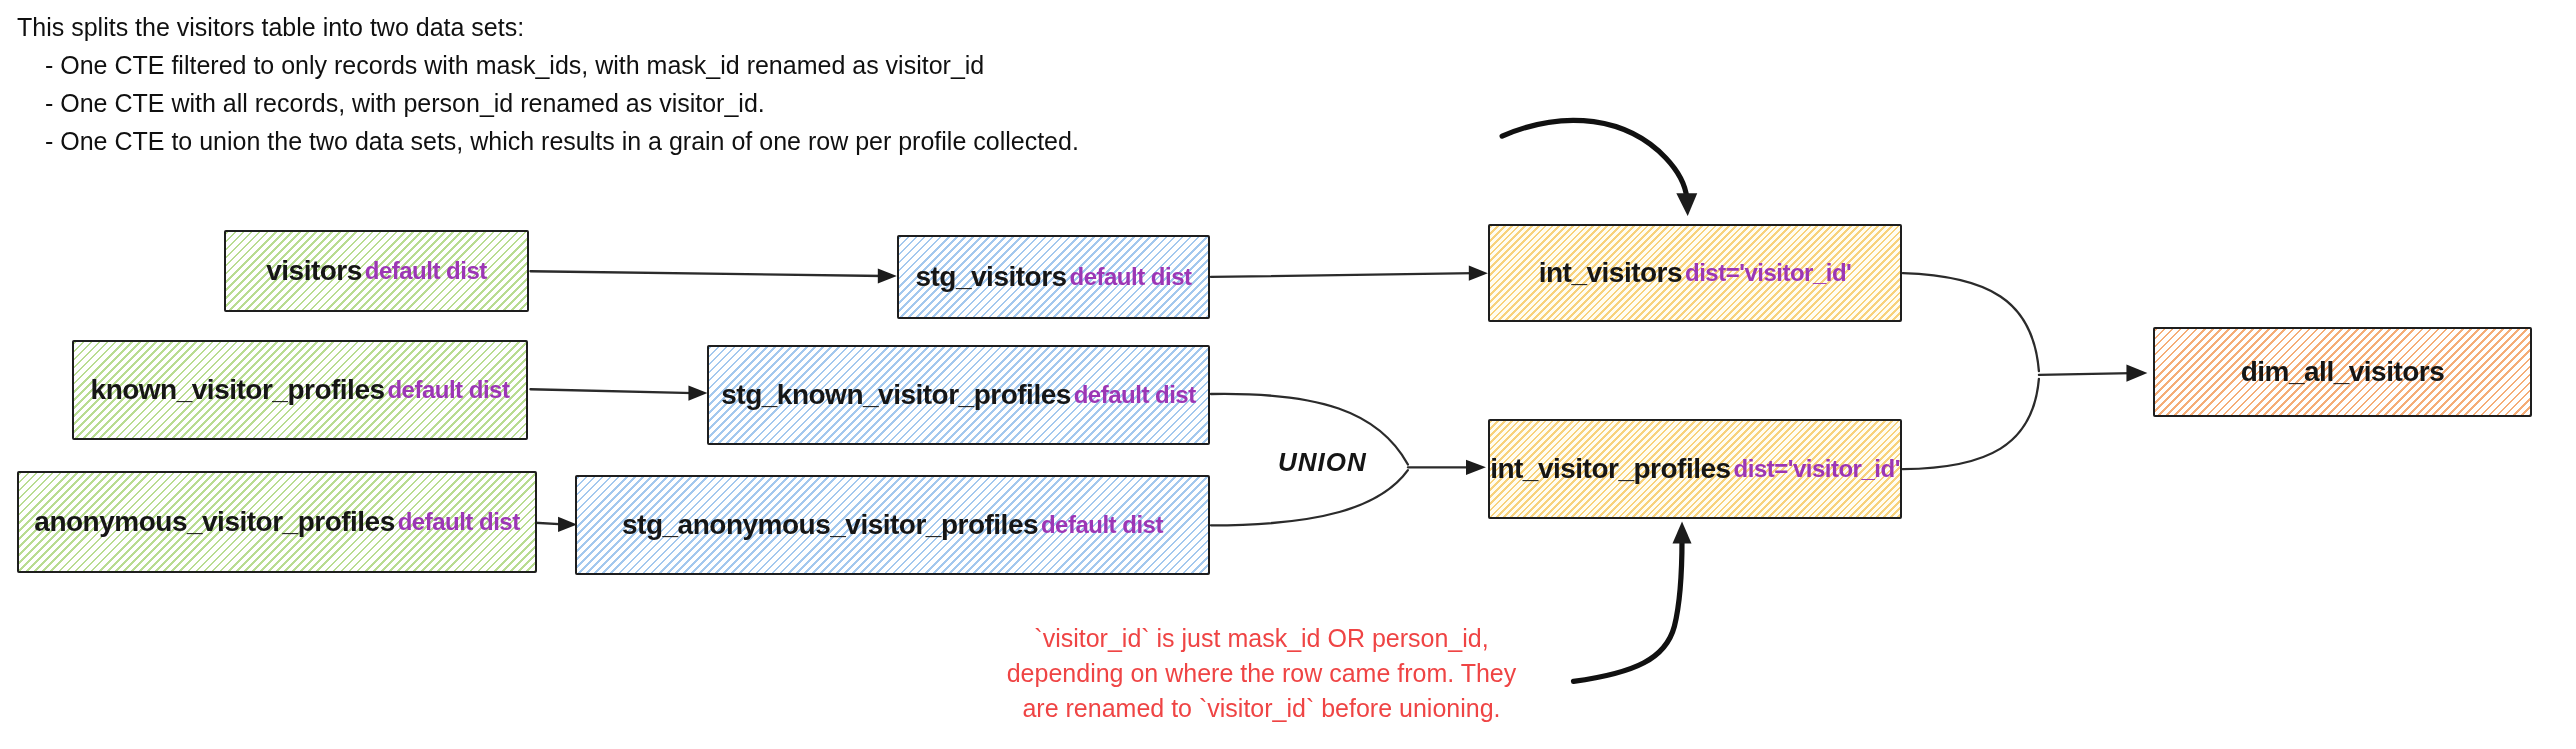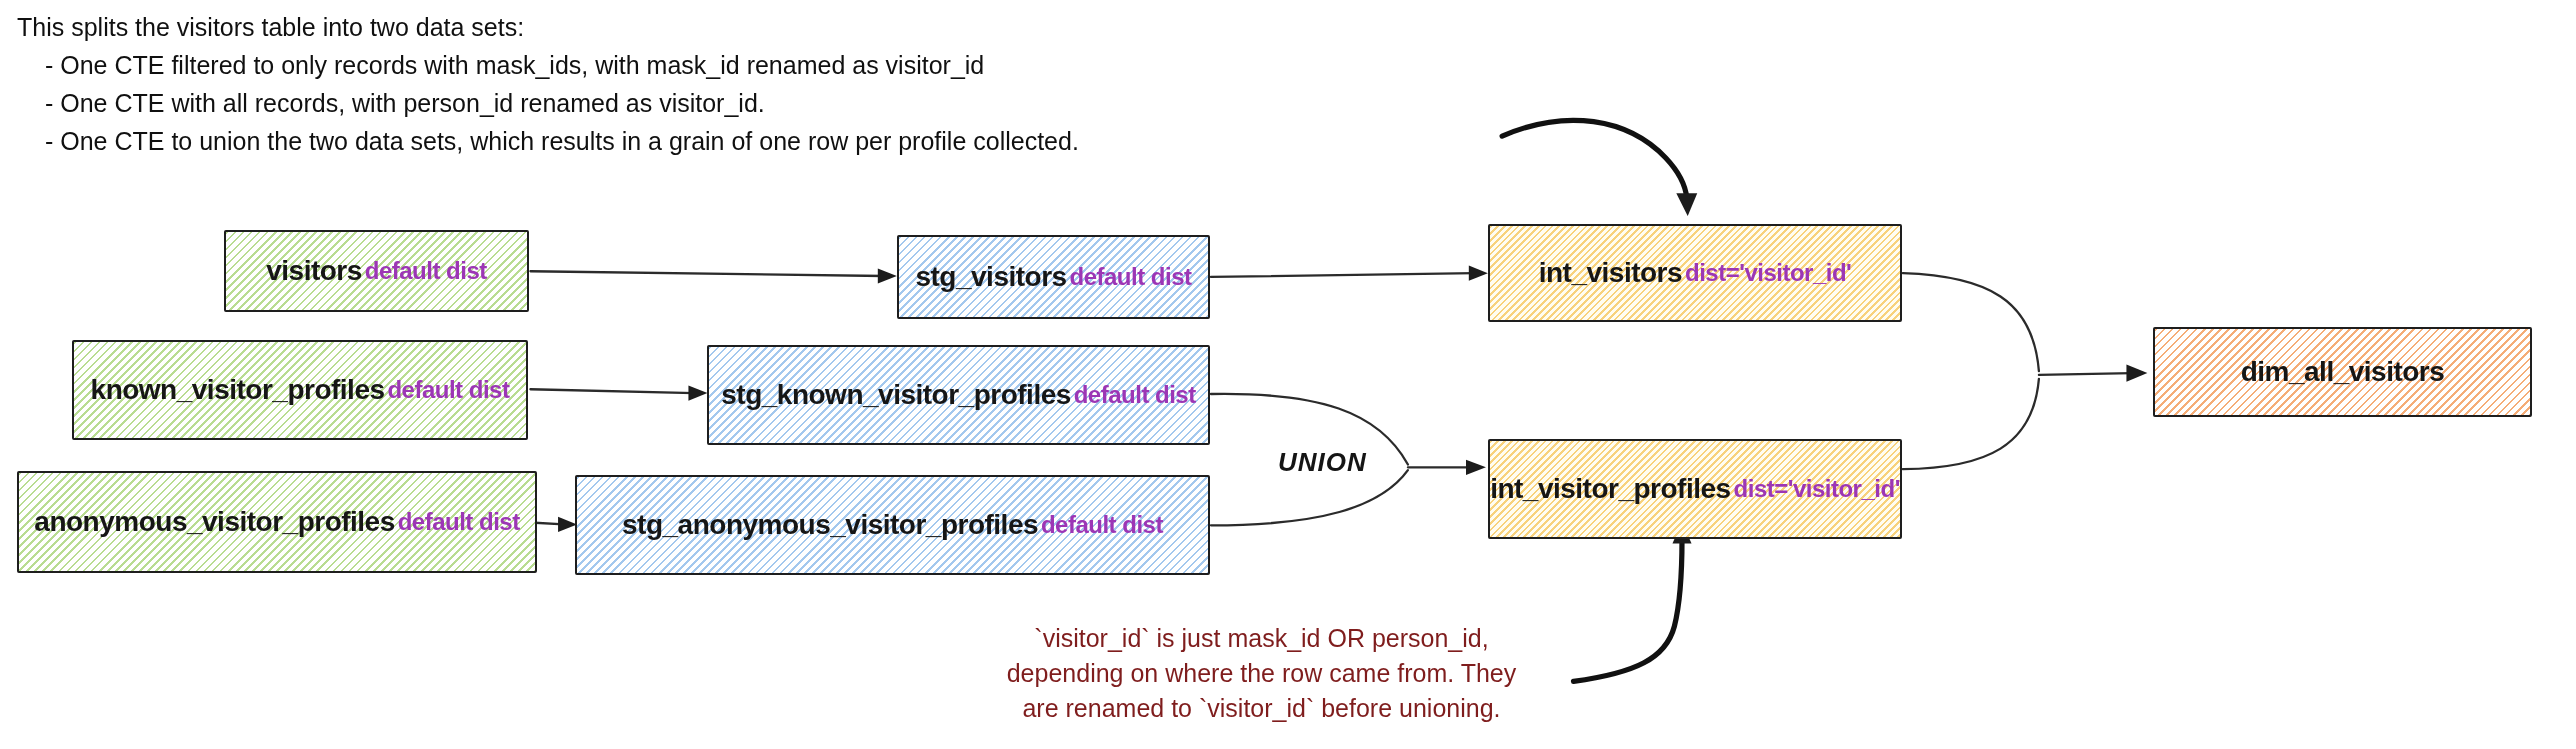--- a/index.html
+++ b/index.html
@@ -40,33 +40,33 @@
   .hachure-orange{background:repeating-linear-gradient(135deg,#f5ad77 0 1.9px,#ffffff 1.9px 5.7px);}
 
   
   #node-visitors            {left:224px;  top:230px; width:305px; height:82px;}
   #node-known               {left:72px;   top:340px; width:456px; height:100px;}
   #node-anonymous           {left:17px;    top:471px; width:520px; height:102px;}
   #node-stg-visitors        {left:897px;  top:235px; width:313px; height:84px;}
   #node-stg-known           {left:707px;  top:345px; width:503px; height:100px;}
   #node-stg-anonymous       {left:575px;  top:475px; width:635px; height:100px;}
   #node-int-visitors        {left:1488px; top:224px; width:414px; height:98px;}
-  #node-int-visitor-profiles{left:1488px; top:439px; width:414px; height:100px;}
+  #node-int-visitor-profiles{left:1488px; top:419px; width:414px; height:100px;}
   #node-dim-all-visitors    {left:2153px; top:327px; width:379px; height:90px;}
 
   
   #top-note{
     position:absolute;left:17px;top:7.6px;
     font-size:25px;line-height:38px;color:#101010;
     white-space:nowrap;
   }
   #top-note .bullet{padding-left:28px;}
   #bottom-note{
     position:absolute;left:952px;top:621px;width:619px;
-    font-size:25px;line-height:35px;color:#7f1d1d;
+    font-size:25px;line-height:35px;color:#ef4444;
     text-align:center;white-space:nowrap;
   }
   #union-label{
     position:absolute;left:1278px;top:447px;width:114px;
     font-size:26px;font-weight:700;font-style:italic;
     color:#151515;letter-spacing:1px;
   }
 </style>
 </head>
 <body>

